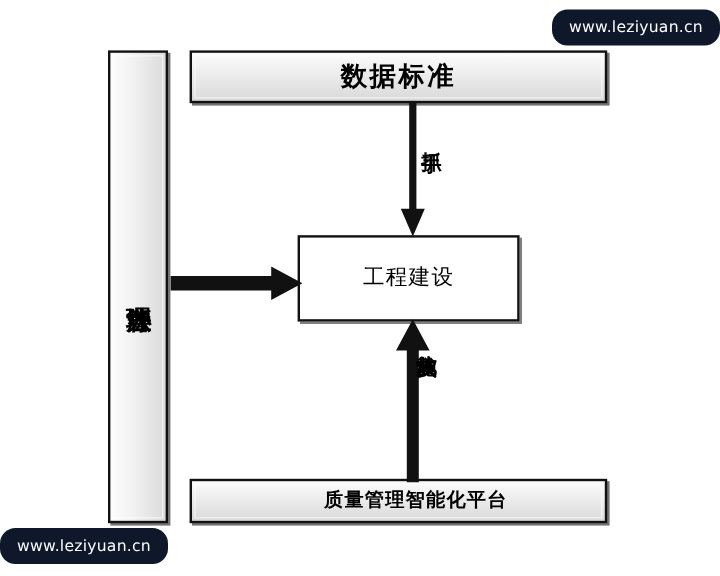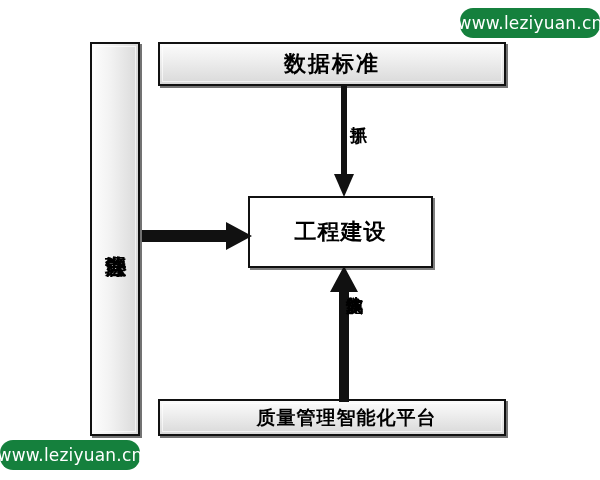--- a/index.html
+++ b/index.html
@@ -72,41 +72,41 @@
   }
 
   
   #box-bottom {
     left: 158px;
     top: 399px;
     width: 348px;
     height: 37px;
   }
   #box-bottom .htext {
-    font-size: 19px;
+    font-size: 16px;
     font-weight: 600;
     letter-spacing: 1px;
     margin-left: 29px;
   }
 
   
   #box-center {
     left: 248px;
     top: 196px;
     width: 185px;
     height: 72px;
     background: #ffffff;
     border: 2px solid #111111;
     box-shadow: 2px 2px 0 rgba(0,0,0,0.5);
     flex-direction: column;
     line-height: 1.22;
   }
   #box-center .line {
-    font-size: 22px;
-    font-weight: 700;
+    font-size: 18px;
+    font-weight: 400;
     letter-spacing: 1px;
     display: block;
   }
 
   
   .arrow-wrap { position: absolute; }
 
   
   #arrow-down {
     left: 334px;
@@ -155,24 +155,24 @@
     font-size: 17px;
     font-weight: 600;
     color: #000;
     letter-spacing: 0;
     white-space: nowrap;
   }
 
   
   .watermark {
     position: absolute;
-    background: #15803d;
+    background: #0f172a;
     color: #ffffff;
     font-family: "DejaVu Sans", "Liberation Sans", sans-serif;
-    font-size: 17px;
+    font-size: 13px;
     display: flex;
     align-items: center;
     justify-content: center;
     letter-spacing: 0.2px;
     border-radius: 13px;
   }
   #watermark-top {
     right: 0px;
     top: 8px;
     width: 140px;

